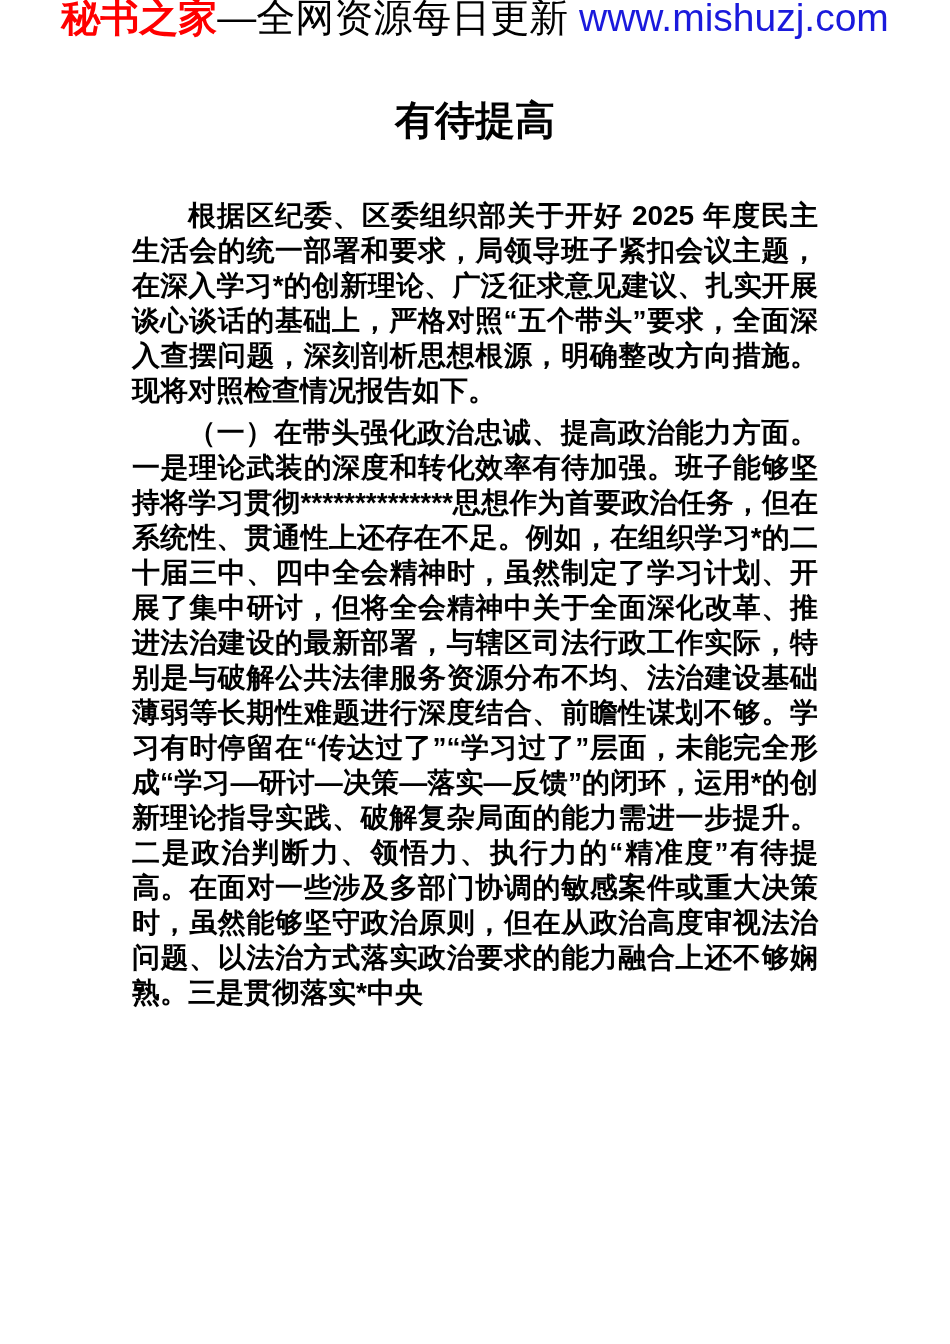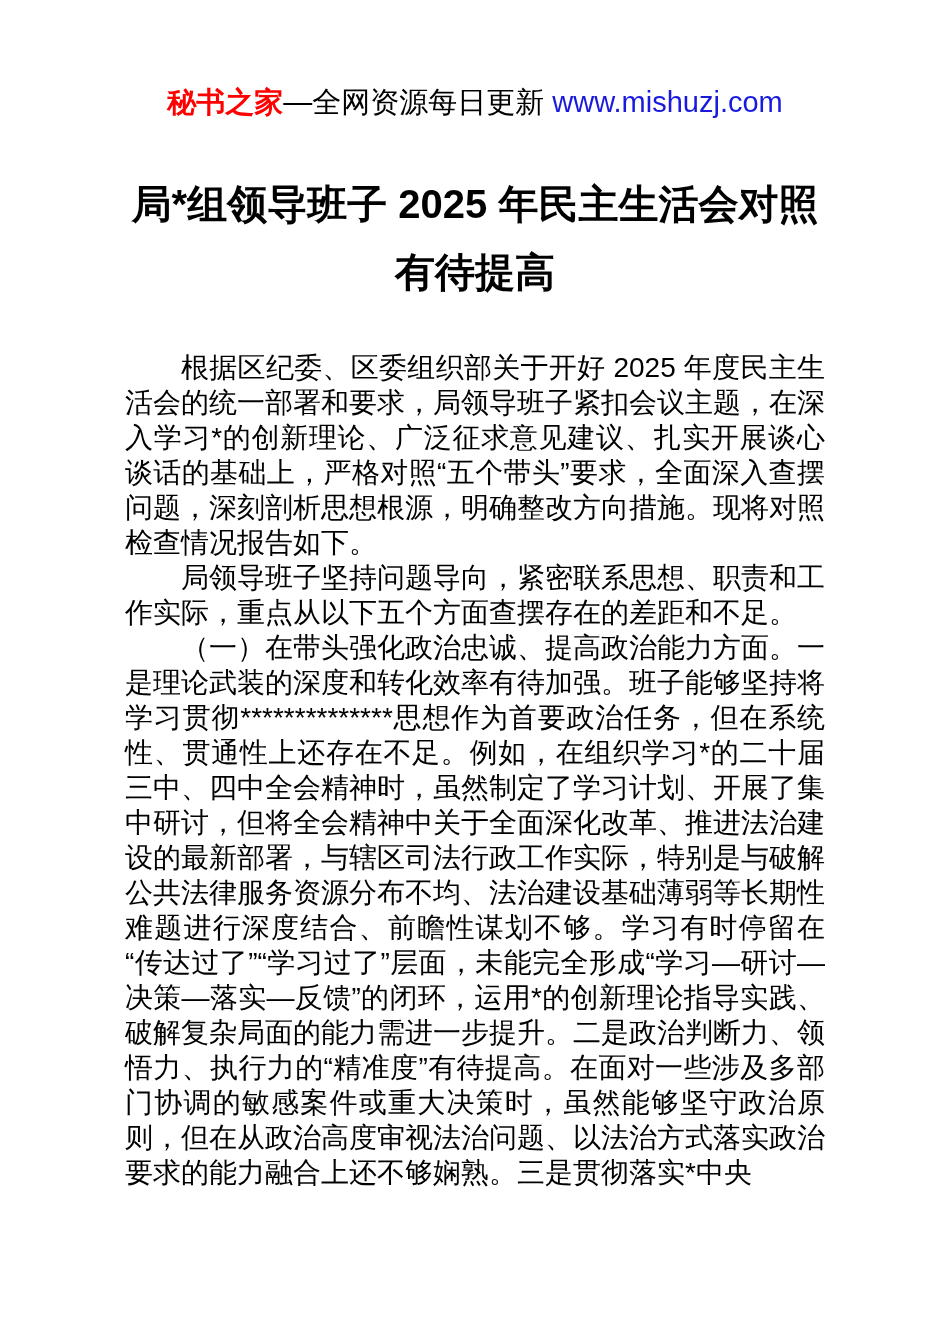--- a/index.html
+++ b/index.html
@@ -11,23 +11,22 @@
     position: relative;
     width: 950px;
     height: 1344px;
     background: #ffffff;
     overflow: hidden;
     font-family: "Liberation Sans", sans-serif;
     color: #000000;
   }
   
   .site-header {
-    padding-top: 84px;
     text-align: center;
-    font-size: 29px;
+    font-size: 39px;
     line-height: 36px;
     white-space: nowrap;
   }
   .site-name {
     color: #ff0000;
     font-weight: bold;
   }
   .site-tagline {
     color: #000000;
   }
@@ -47,38 +46,37 @@
   
   .doc-body {
     width: 700px;
     margin: 44px auto 0 auto;
     font-size: 28px;
     line-height: 35px;
     text-align: justify;
     color: #000000;
   }
   .doc-body p {
-    margin: 0;
+    margin: 7px;
     padding: 0;
     text-indent: 2em;
+    font-weight: bold;
   }
 </style>
 </head>
 <body>
 
 <div class="page">
 
   <div class="site-header">
     <span class="site-name">秘书之家</span><span class="site-tagline">—全网资源每日更新 </span><a class="site-url" href="#">www.mishuzj.com</a>
   </div>
 
   <div class="doc-title">
-    <div>局*组领导班子 2025 年民主生活会对照</div>
     <div>有待提高</div>
   </div>
 
   <div class="doc-body">
     <p>根据区纪委、区委组织部关于开好 2025 年度民主生活会的统一部署和要求，局领导班子紧扣会议主题，在深入学习*的创新理论、广泛征求意见建议、扎实开展谈心谈话的基础上，严格对照“五个带头”要求，全面深入查摆问题，深刻剖析思想根源，明确整改方向措施。现将对照检查情况报告如下。</p>
-    <p>局领导班子坚持问题导向，紧密联系思想、职责和工作实际，重点从以下五个方面查摆存在的差距和不足。</p>
     <p>（一）在带头强化政治忠诚、提高政治能力方面。一是理论武装的深度和转化效率有待加强。班子能够坚持将学习贯彻**************思想作为首要政治任务，但在系统性、贯通性上还存在不足。例如，在组织学习*的二十届三中、四中全会精神时，虽然制定了学习计划、开展了集中研讨，但将全会精神中关于全面深化改革、推进法治建设的最新部署，与辖区司法行政工作实际，特别是与破解公共法律服务资源分布不均、法治建设基础薄弱等长期性难题进行深度结合、前瞻性谋划不够。学习有时停留在“传达过了”“学习过了”层面，未能完全形成“学习—研讨—决策—落实—反馈”的闭环，运用*的创新理论指导实践、破解复杂局面的能力需进一步提升。二是政治判断力、领悟力、执行力的“精准度”有待提高。在面对一些涉及多部门协调的敏感案件或重大决策时，虽然能够坚守政治原则，但在从政治高度审视法治问题、以法治方式落实政治要求的能力融合上还不够娴熟。三是贯彻落实*中央</p>
   </div>
 
 </div>
 
 </body></html>

